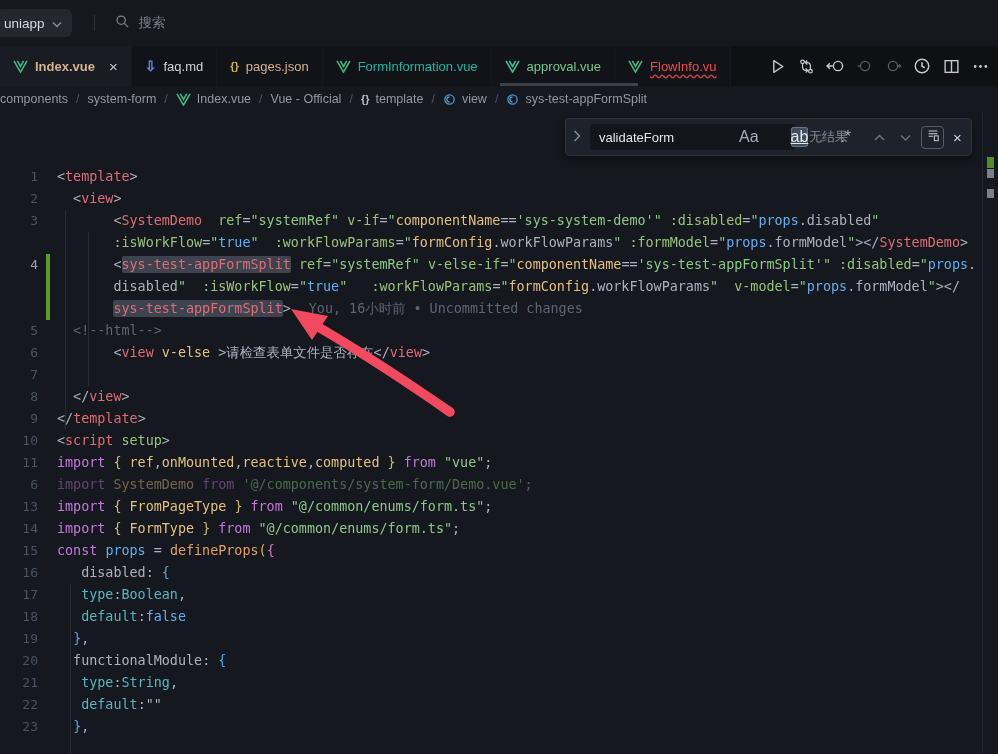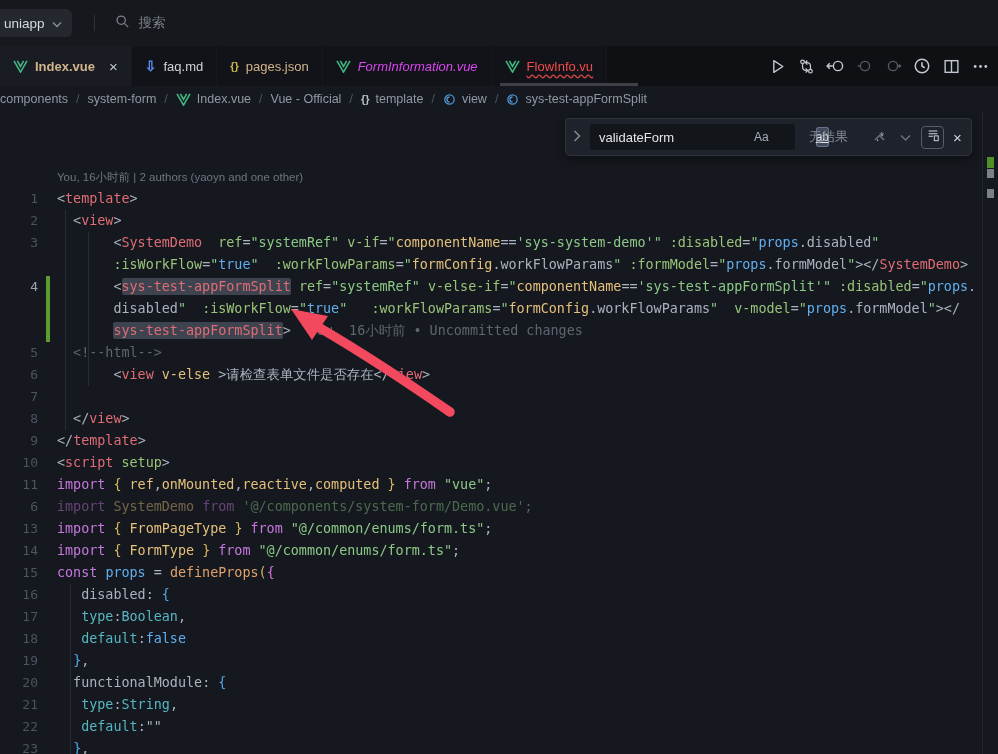--- a/index.html
+++ b/index.html
@@ -46,21 +46,21 @@
   .tk-s{color:var(--pal-str)} .tk-y{color:var(--pal-yel)} .tk-b{color:var(--pal-blu)}
   .tk-cy{color:var(--pal-cyn)} .tk-kw{color:var(--pal-pur)} .tk-or{color:var(--pal-orn)}
   .tk-cm{color:var(--pal-cmt)} .tk-k1{color:var(--pal-k1)} .tk-k2{color:var(--pal-k2)} .tk-k3{color:var(--pal-k3)}
   .tk-hl{color:var(--pal-tag); background:var(--pal-mbg); border-radius:2px; padding:1px 0;}
 
   
   .find-widget { position:absolute; left:565px; top:6px; width:407px; height:38px; background:#1e222a; border:1px solid #2e333d; border-radius:3px 3px 5px 5px; box-shadow:0 3px 10px rgba(0,0,0,.45); display:flex; align-items:center; gap:6px; padding:0 8px 0 4px; z-index:5; }
   .find-toggle { width:14px; height:26px; display:flex; align-items:center; justify-content:center; cursor:pointer; }
   .find-input-box { display:flex; align-items:center; background:#12151a; border-radius:3px; height:26px; padding:0 4px 0 9px; width:205px;gap:32px; }
   .find-input-box input { background:transparent; border:none; outline:none; color:#e3e6ea; font-size:13px; width:108px; font-family:"Liberation Sans", sans-serif; }
-  .opt { width:23px; height:20px; border-radius:3px; display:flex; align-items:center; justify-content:center; color:#a6adba; font-size:12px; cursor:pointer; margin-left:15px; }
+  .opt { width:23px; height:20px; border-radius:3px; display:flex; align-items:center; justify-content:center; color:#a6adba; font-size:16px; cursor:pointer; margin-left:0; }
   .opt.active { background:#414b5c; box-shadow:inset 0 0 0 1px #67738a; color:#e3e6ea; }
   .opt.uline { text-decoration:underline; }
   .find-results { font-size:13px; color:#848b96; margin-left:8px; width:54px; }
   .nav { width:20px; height:20px; display:flex; align-items:center; justify-content:center; cursor:pointer; }
   .selbox { width:23px; height:23px; border:1px solid #555d6a; border-radius:4px; display:flex; align-items:center; justify-content:center; cursor:pointer; }
   .find-close { font-size:15px; color:#d3d7de; margin-left:3px; cursor:pointer; }
 
   
   .ruler-sep { position:absolute; right:15px; top:0; bottom:0; width:1px; background:#23262c; }
   .ruler { position:absolute; right:0; top:0; bottom:0; width:15px; }
@@ -114,21 +114,30 @@
           </span>
           <span class="tab-label" style="color: rgb(210, 180, 140);">pages.json</span>
         </div>
         <div class="tab">
           <span class="tab-icon">
             <svg width="15" height="13" viewBox="0 0 16 14">
               <path d="M1 1l7 12L15 1" fill="none" stroke="#42b883" stroke-width="1.7"></path>
               <path d="M4.6 1L8 6.8 11.4 1" fill="none" stroke="#42b883" stroke-width="1.7"></path>
             </svg>
           </span>
-          <span class="tab-label" style="color: #d946ef; font-style: italic;">FormInformation.vue</span>
+          <span class="tab-label" style="color: #14b8a6;">FormInformation.vue</span>
+        </div>
+        <div class="tab">
+          <span class="tab-icon">
+            <svg width="15" height="13" viewBox="0 0 16 14">
+              <path d="M1 1l7 12L15 1" fill="none" stroke="#3bc092" stroke-width="1.7"></path>
+              <path d="M4.6 1L8 6.8 11.4 1" fill="none" stroke="#3bc092" stroke-width="1.7"></path>
+            </svg>
+          </span>
+          <span class="tab-label" style="color: rgb(115, 201, 145);">approval.vue</span>
         </div>
         <div class="tab">
           <span class="tab-icon">
             <svg width="15" height="13" viewBox="0 0 16 14">
               <path d="M1 1l7 12L15 1" fill="none" stroke="#42b883" stroke-width="1.7"></path>
               <path d="M4.6 1L8 6.8 11.4 1" fill="none" stroke="#42b883" stroke-width="1.7"></path>
             </svg>
           </span>
           <span class="tab-label squiggle" style="color: rgb(241, 76, 76);">FlowInfo.vu</span>
         </div>
@@ -239,24 +248,20 @@
       </span>
     </div>
 
   <div class="editor">
     <div class="guide" style="left:65px; top:98px;  height:220px"></div>
     <div class="guide" style="left:88px; top:120px; height:154px"></div>
     <div class="guide" style="left:70px; top:472px; height:176px"></div>
 
     <div class="code" id="code">
         <div class="code-row">
-          <span class="ln"></span>
-          <span class="content codelens">You, 16小时前 | 2 authors (yaoyn and one other)</span>
-        </div>
-        <div class="code-row">
           <span class="ln">1</span>
           <span class="content"><span class="tk-p">&lt;</span><span class="tk-tag">template</span><span class="tk-p">&gt;</span></span>
         </div>
         <div class="code-row">
           <span class="ln">2</span>
           <span class="content"><span class="tk-p">  &lt;</span><span class="tk-tag">view</span><span class="tk-p">&gt;</span></span>
         </div>
         <div class="code-row">
           <span class="ln">3</span>
           <span class="content"><span class="tk-p">       &lt;</span><span class="tk-tag">SystemDemo</span><span class="tk-p">  </span><span class="tk-at">ref</span><span class="tk-p">=</span><span class="tk-s">"systemRef"</span><span class="tk-p"> </span><span class="tk-at">v-if</span><span class="tk-p">=</span><span class="tk-s">"</span><span class="tk-y">componentName</span><span class="tk-p">==</span><span class="tk-s">'sys-system-demo'</span><span class="tk-s">"</span><span class="tk-p"> </span><span class="tk-at">:disabled</span><span class="tk-p">=</span><span class="tk-s">"</span><span class="tk-b">props</span><span class="tk-p">.disabled</span><span class="tk-s">"</span></span>

